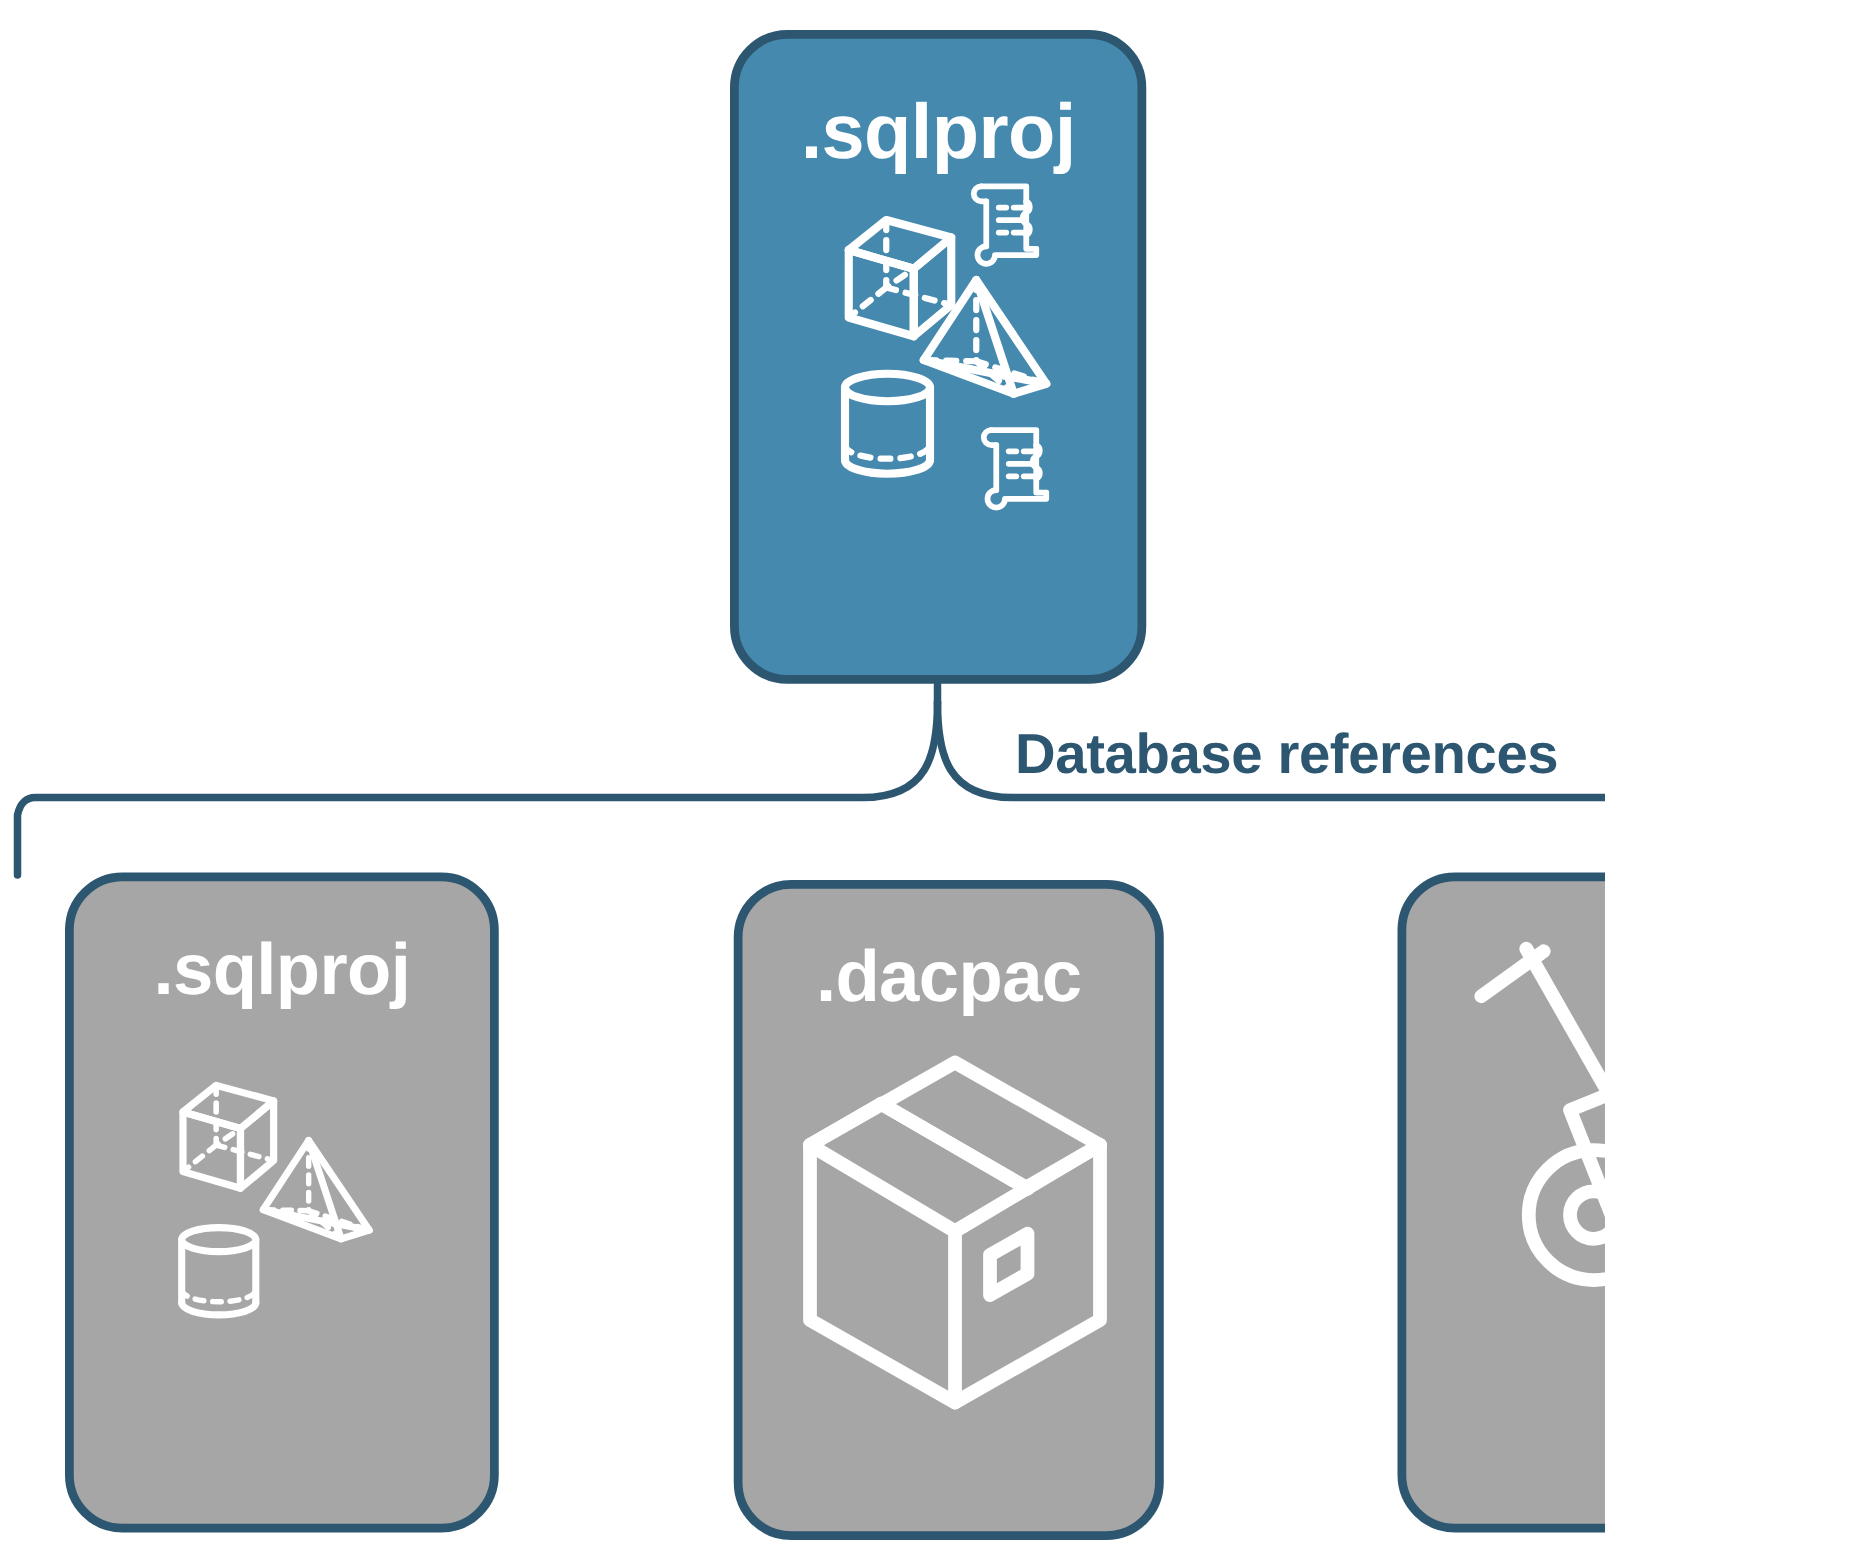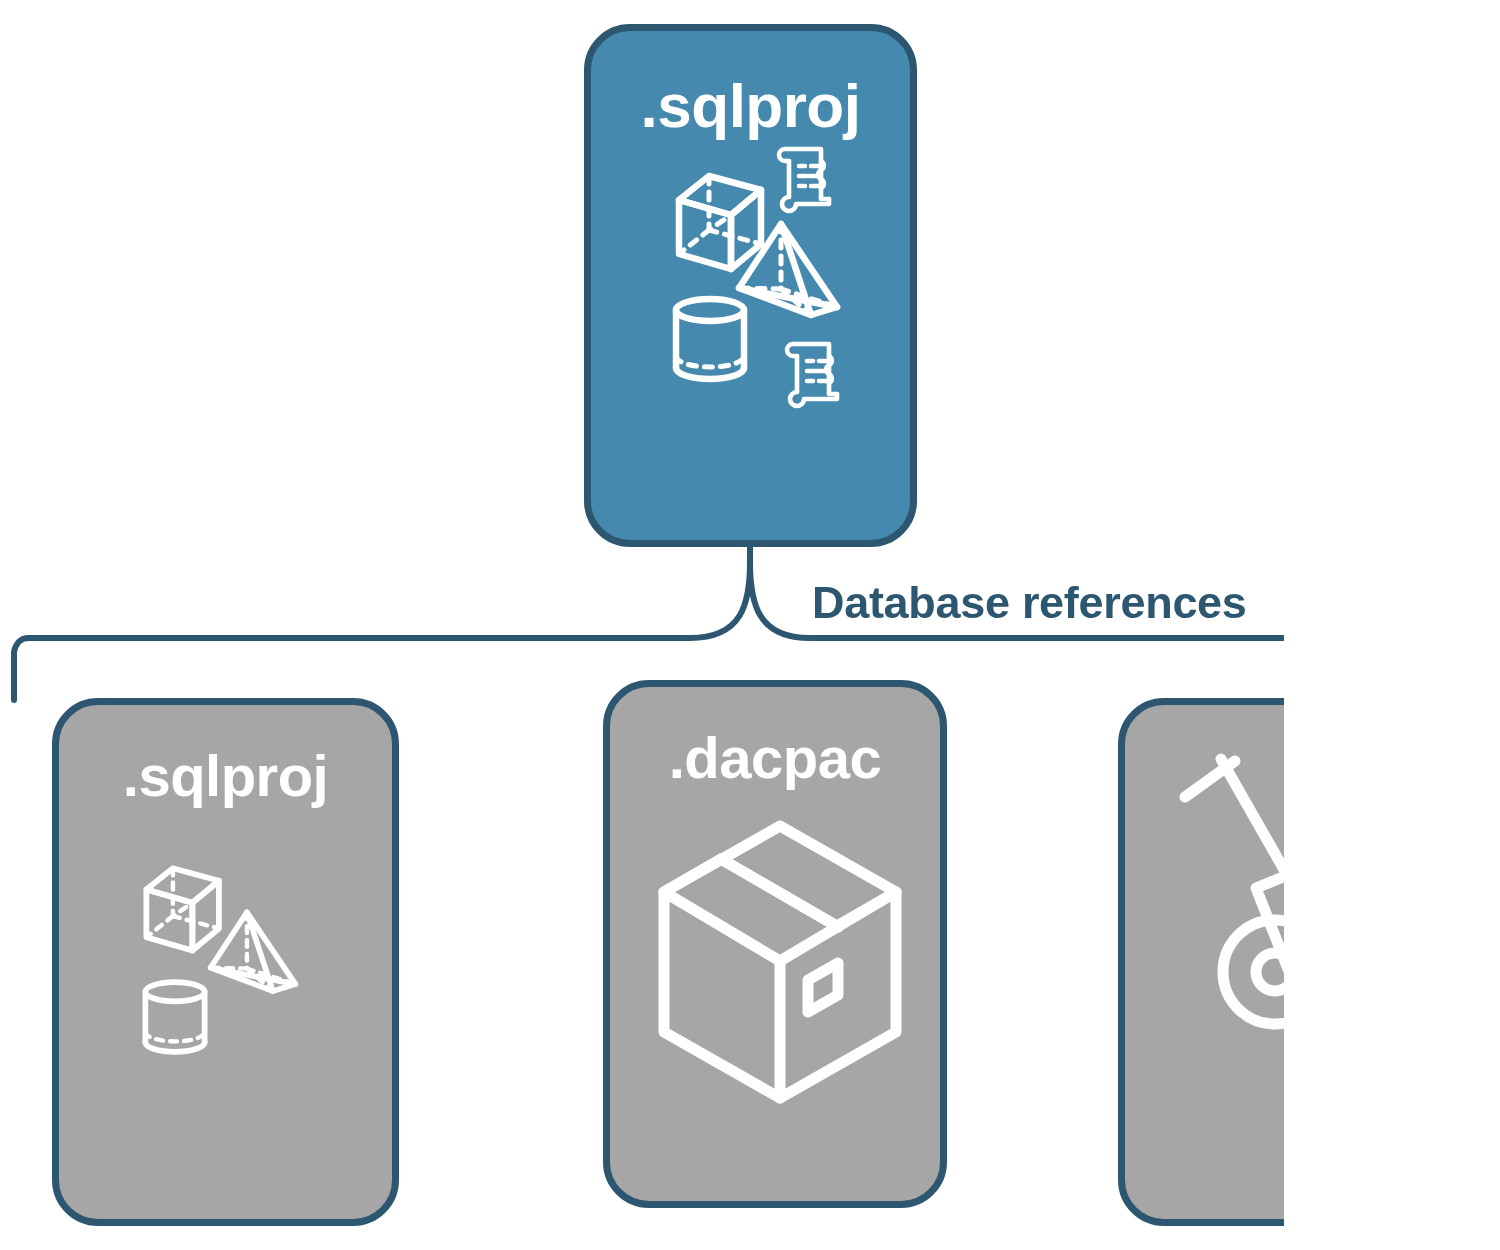--- a/index.html
+++ b/index.html
@@ -59,21 +59,21 @@
     height: 523px;
   }
   #card-root .card-title {
     font-size: 62px;
     line-height: 1;
     margin-top: 44px;
   }
 
   
   #card-sqlproj  { left: 52px;   top: 698px; width: 347px; height: 528px; }
-  #card-dacpac   { left: 587px;  top: 680px; width: 344px; height: 528px; margin-left: 16px; }
+  #card-dacpac   { left: 587px;  top: 704px; width: 344px; height: 528px; }
   #card-nupkg    { left: 1118px; top: 698px; width: 345px; height: 528px; }
   .card.secondary .card-title {
     font-size: 58px;
     line-height: 1;
     margin-top: 42px;
   }
 
   
   #brace {
     position: absolute;

